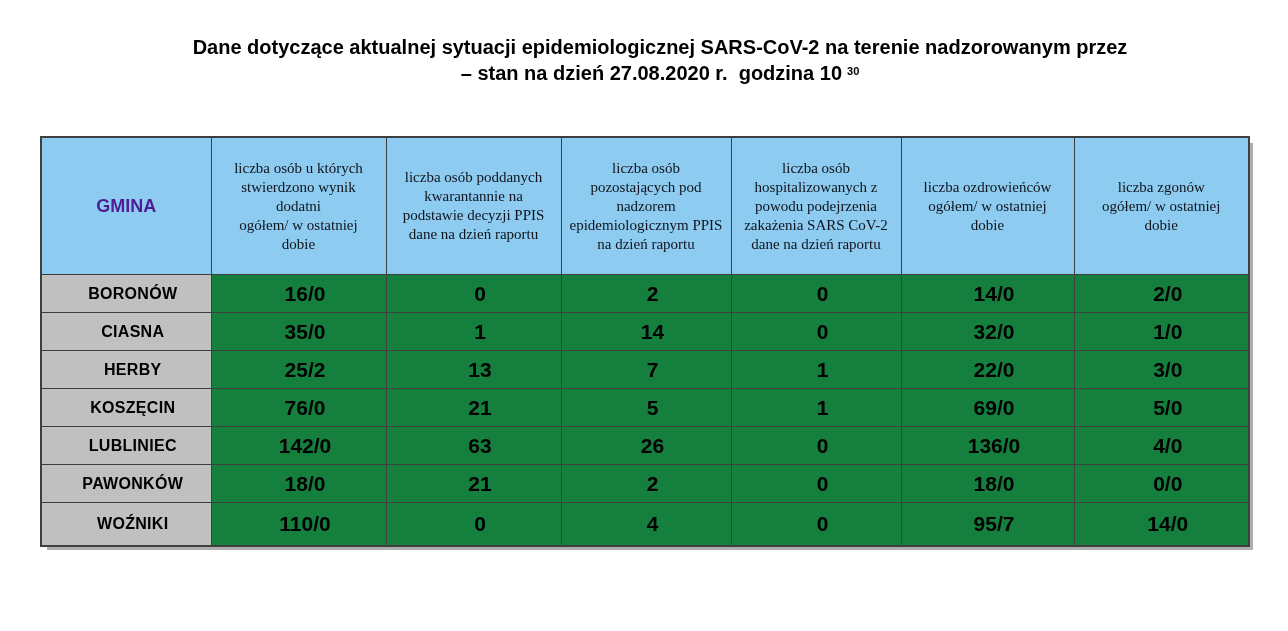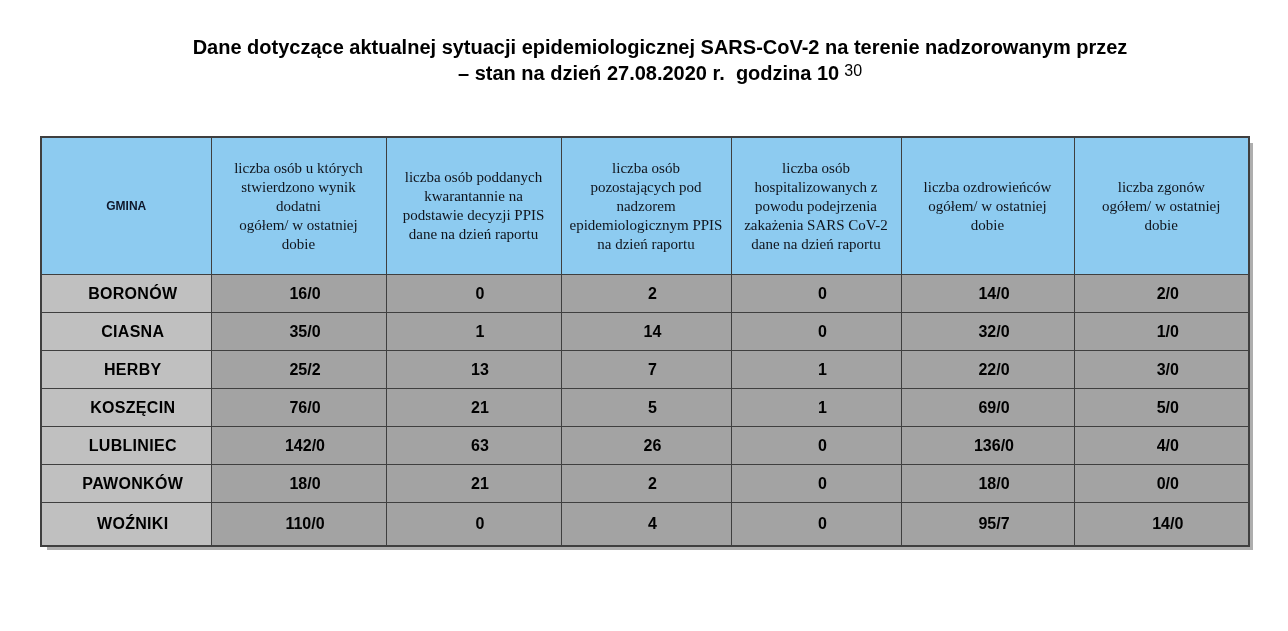--- a/index.html
+++ b/index.html
@@ -15,26 +15,26 @@
     top: 34px; left: 0; right: 0;
     text-align: center;
     font-weight: bold;
     font-size: 20px;
     line-height: 26px;
     color: #000;
     margin-left: 32px;
   }
   .title-line3-wrap { white-space: pre; }
   .title-sup {
-    font-size: 16px;
+    font-size: 11px;
     vertical-align: top;
     position: relative;
     top: -2px;
     margin-left: 5px;
-    font-weight: normal;
+    font-weight: bold;
   }
   table.doc-table {
     position: absolute;
     left: 40px; top: 136px;
     width: 1208px;
     border-collapse: collapse;
     table-layout: fixed;
     border: 2px solid #3f3f3f;
     box-shadow: 5px 5px 0 -2px #aeaeae;
     background: #fff;
@@ -52,36 +52,36 @@
     font-family: "Liberation Serif", serif;
     font-weight: normal;
     font-size: 15px;
     line-height: 19px;
     white-space: pre-line;
     color: #10141c;
   }
   .doc-table thead th.gmina-header {
     font-family: "Liberation Sans", sans-serif;
     font-weight: bold;
-    font-size: 12px;
-    color: #0f172a;
+    font-size: 18px;
+    color: #4c1d95;
     margin-top: 35px;
   }
   .doc-table tbody td { height: 37px; padding-left: 17px; }
   .doc-table tbody tr:last-child td { height: 42px; }
   .doc-table td.gmina-cell {
     background: #c0c0c0;
     font-weight: bold;
     font-size: 16px;
     letter-spacing: 0.3px;
   }
   .doc-table td.value-cell {
-    background: #a3a3a3;
+    background: #15803d;
     font-weight: bold;
-    font-size: 16px;
+    font-size: 21px;
   }
 </style>
 </head>
 <body>
 
 <div class="page-title">
   <div>Dane dotyczące aktualnej sytuacji epidemiologicznej SARS-CoV-2 na terenie nadzorowanym przez</div>
   <div class="title-line3-wrap"><span>– stan na dzień 27.08.2020 r.  godzina 10</span><span class="title-sup">30</span></div>
 </div>
 

